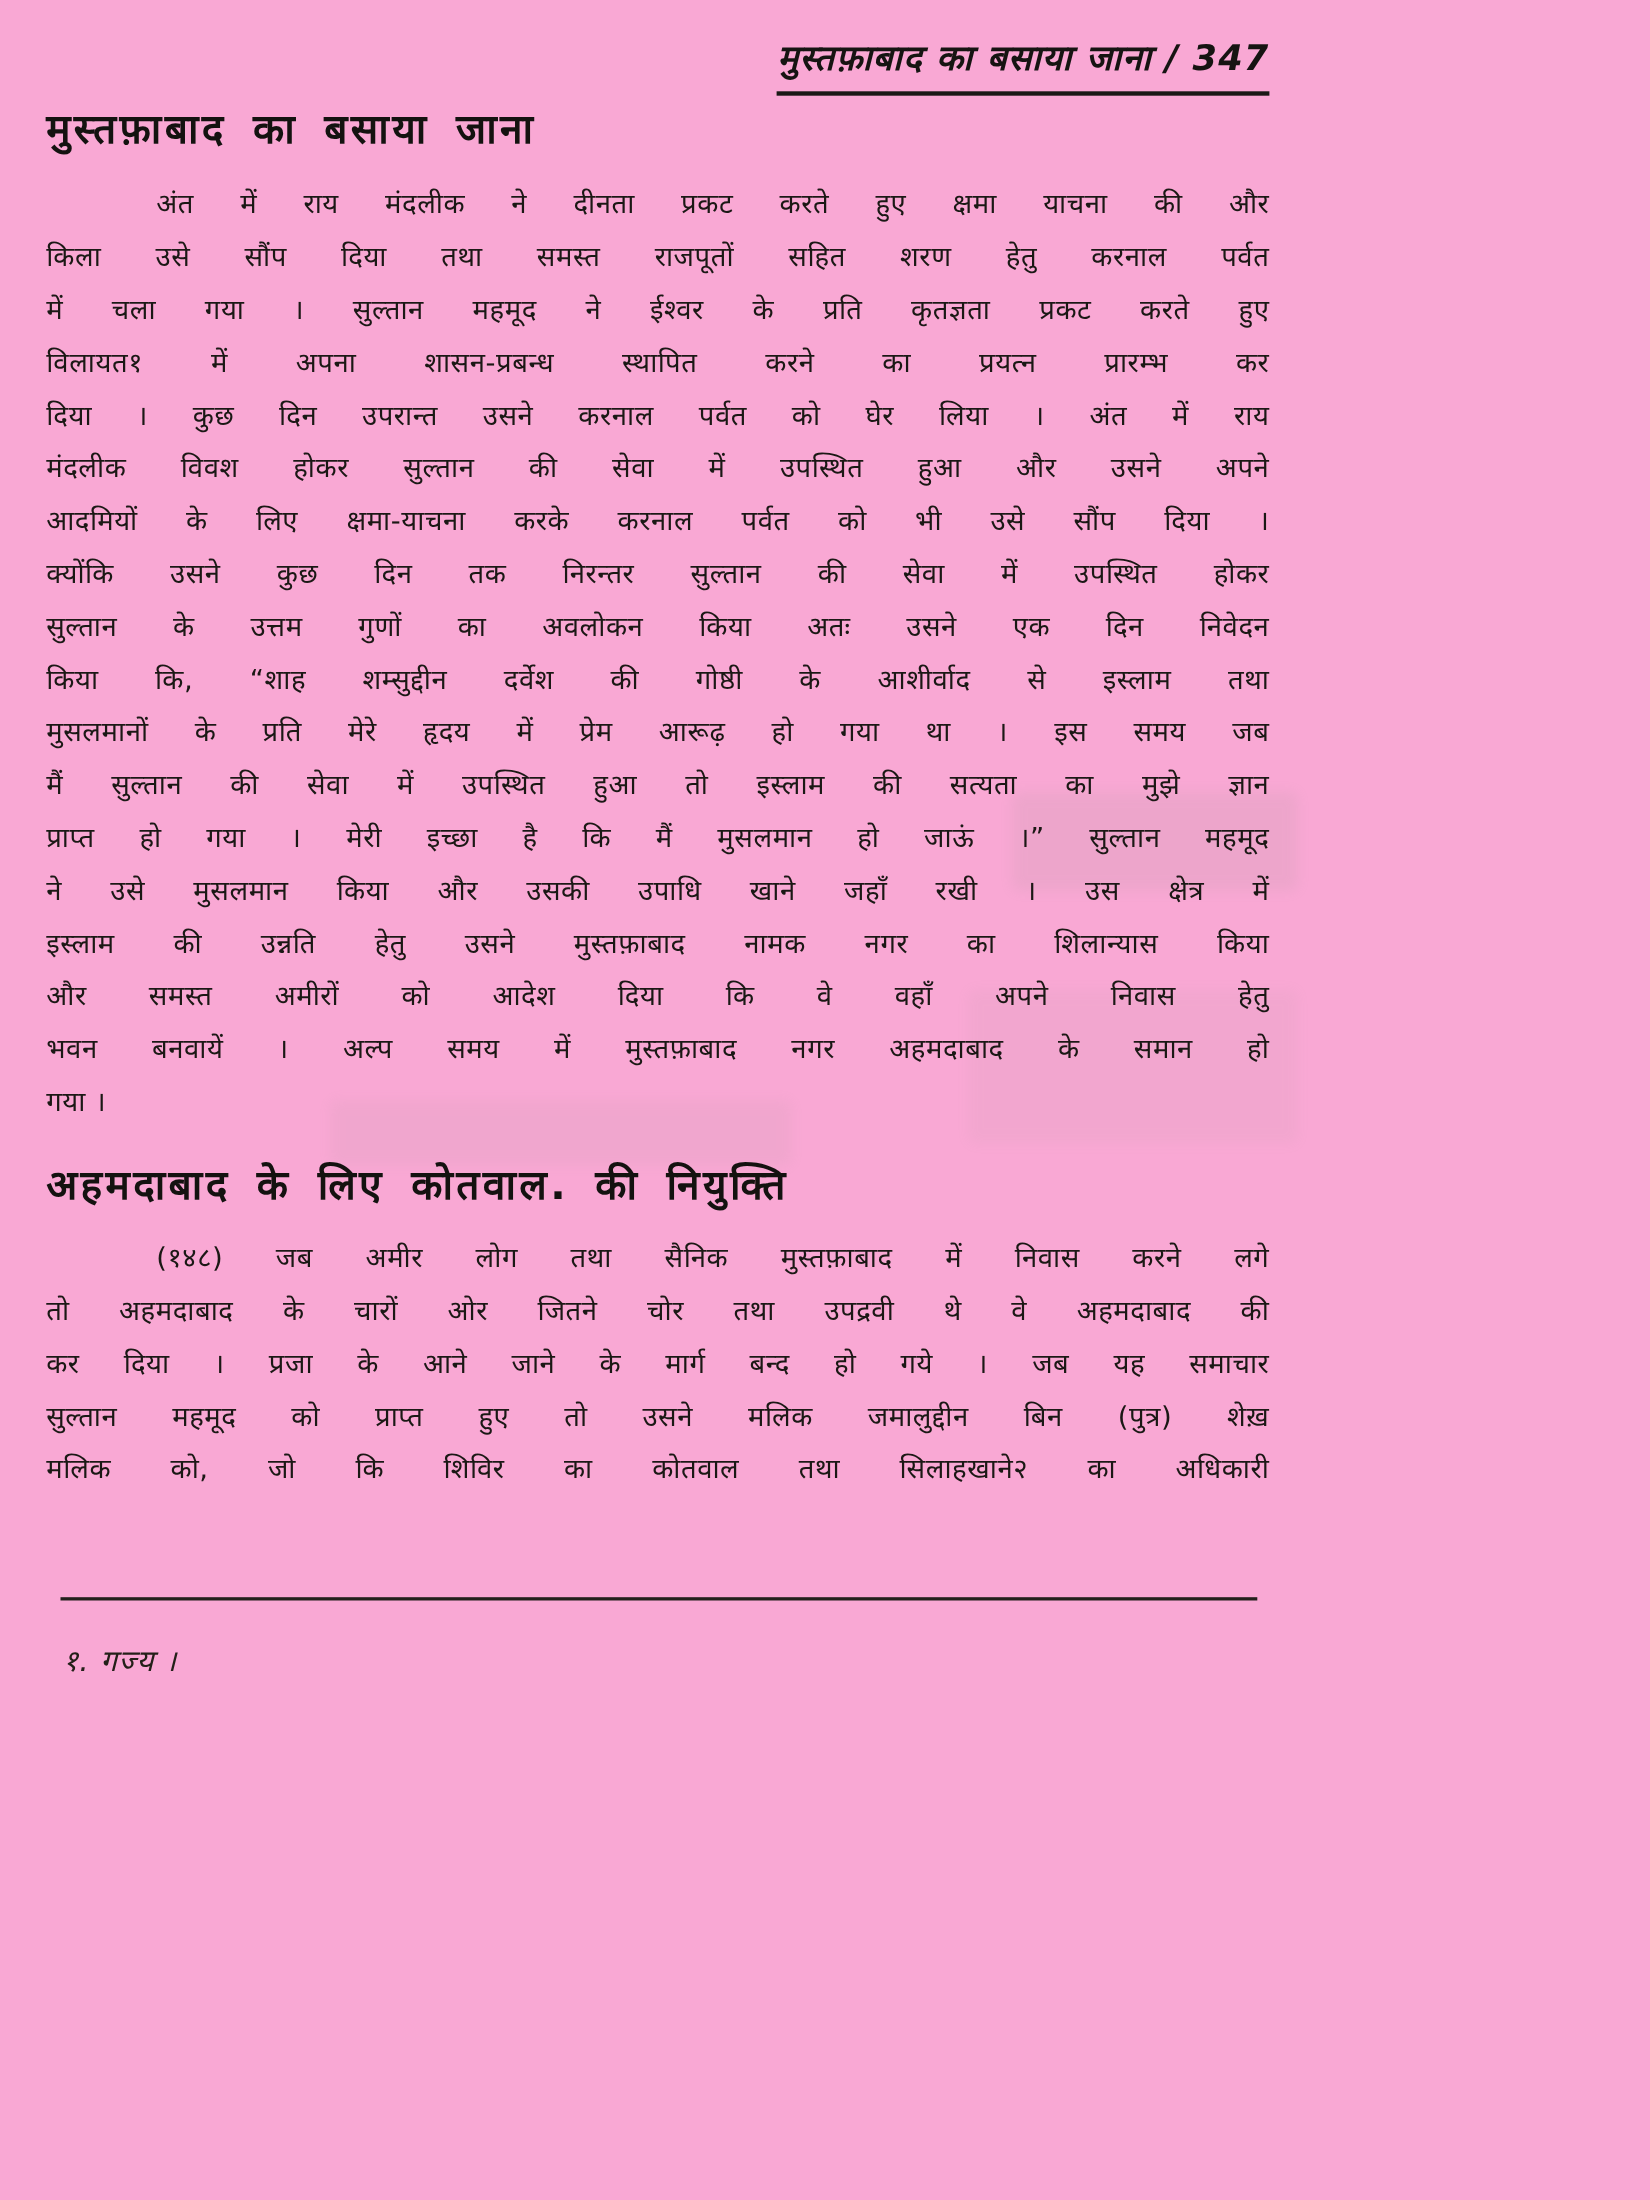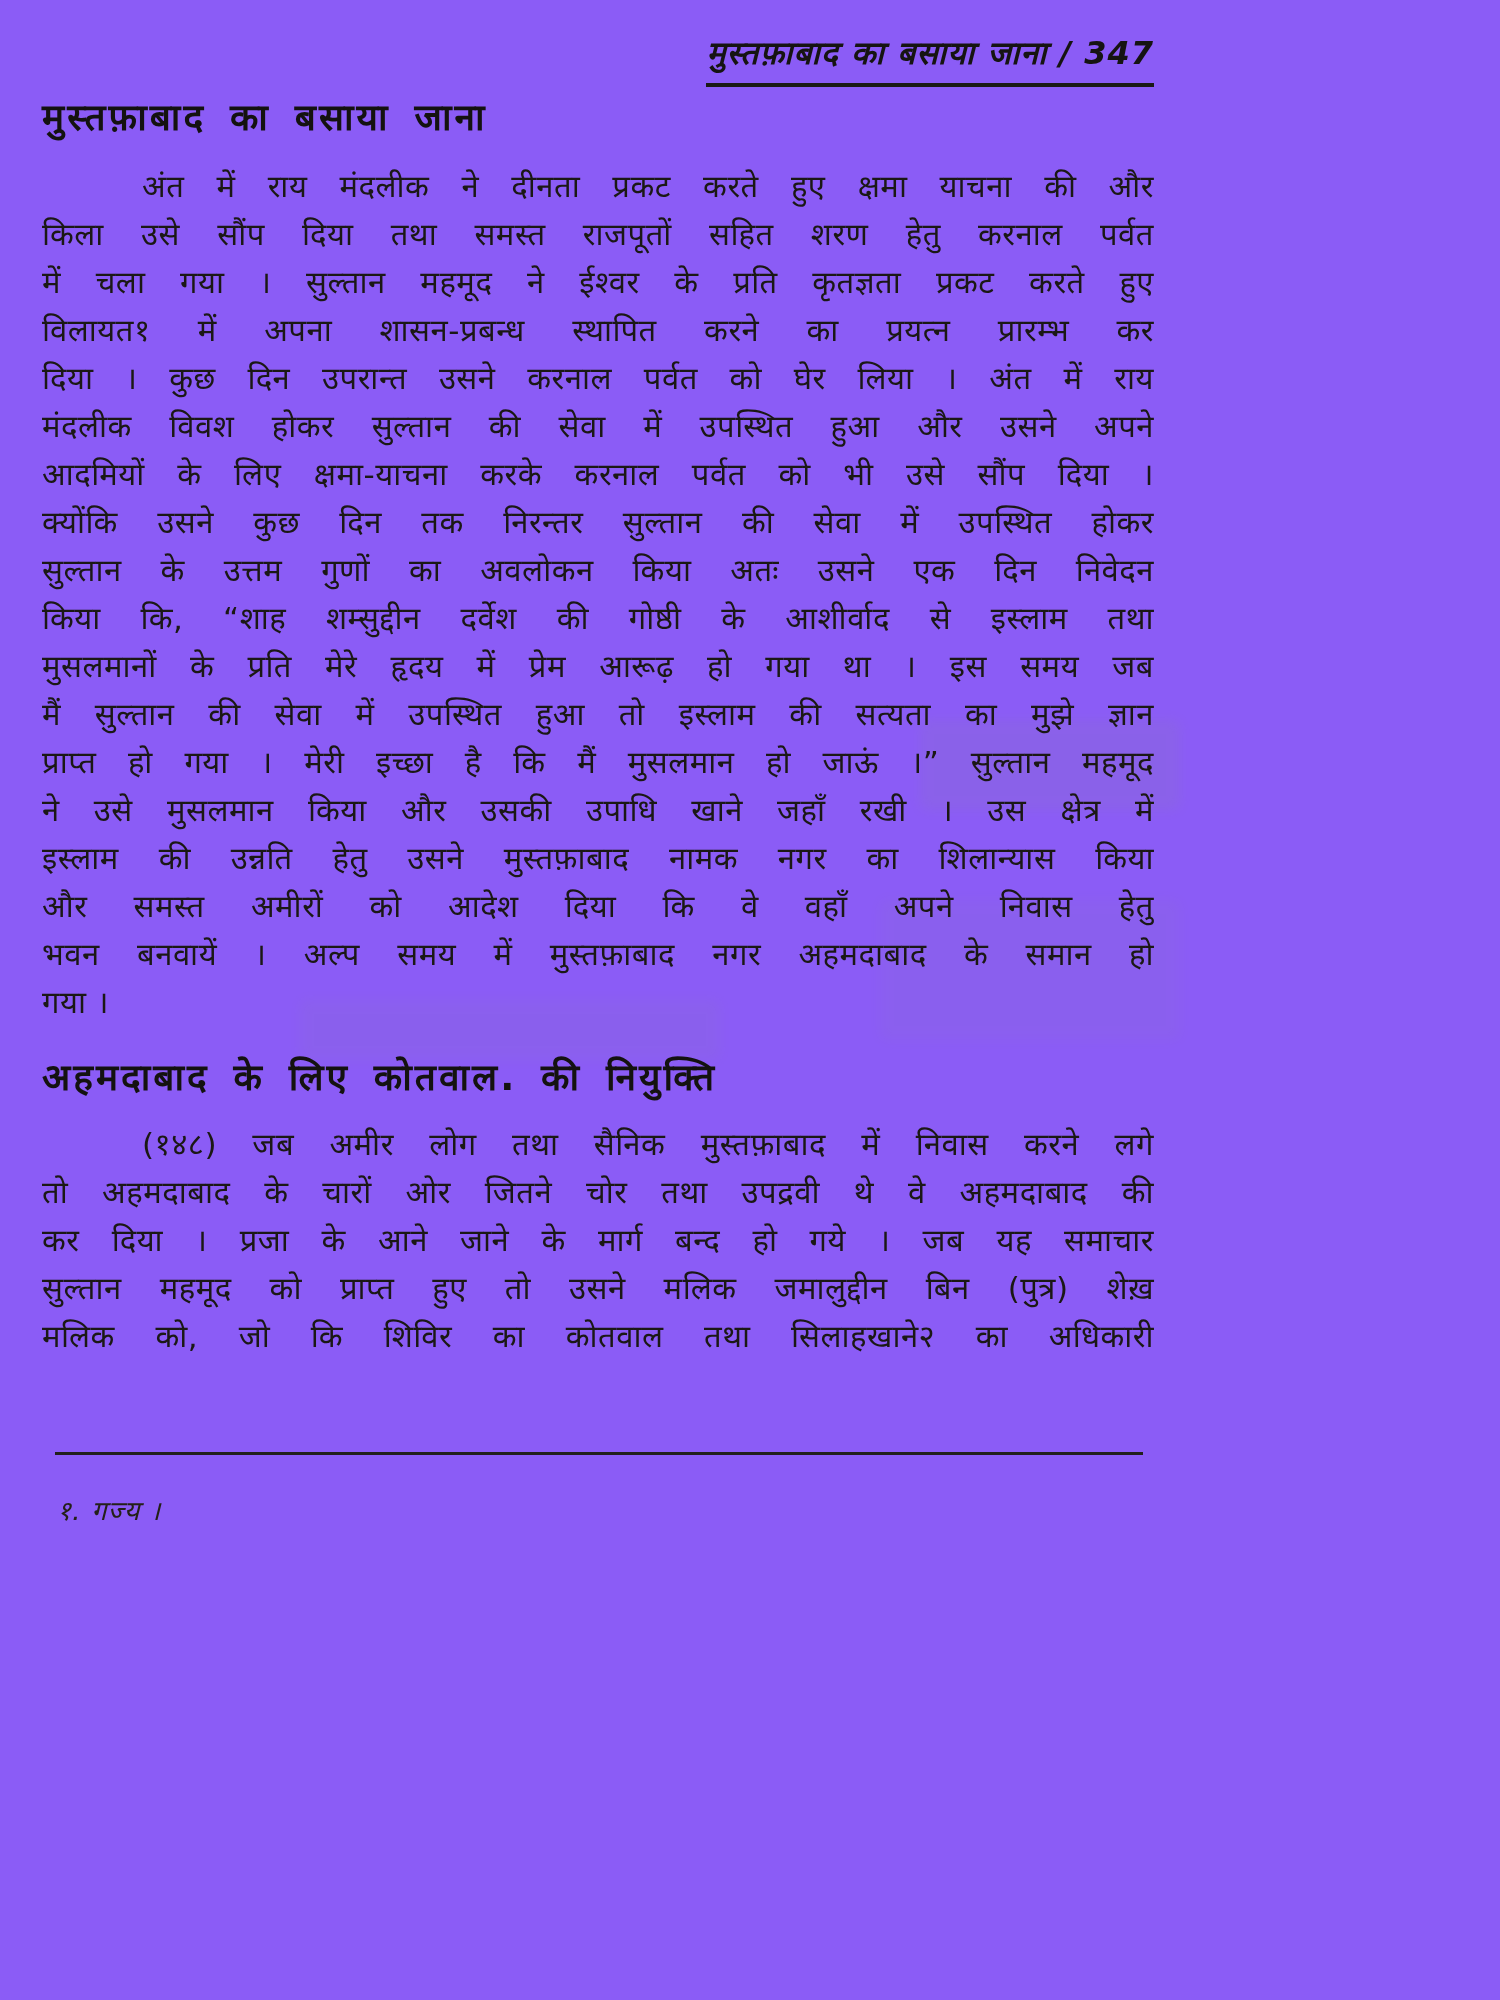--- a/index.html
+++ b/index.html
@@ -5,21 +5,21 @@
   html, body {
     margin: 0;
     padding: 0;
     background: #e9e8e4;
     font-family: "DejaVu Sans", "Liberation Sans", sans-serif;
   }
   .page {
     position: relative;
     width: 1500px;
     height: 2000px;
-    background: #8b5cf6;
+    background: #f9a8d4;
     color: #161412;
     overflow: hidden;
     box-shadow: 0 0 6px rgba(0,0,0,0.25);
   }
   
   .bleed {
     position: absolute;
     background: #8a8f84;
     opacity: 0.10;
     filter: blur(6px);
@@ -61,21 +61,21 @@
 
   .para {
     position: absolute;
     left: 42px;
     width: 1112px;
   }
   .para-1 { top: 162px; }
   .para-2 { top: 1120px; }
 
   .para .line {
-    font-size: 31px;
+    font-size: 25px;
     line-height: 48px;
     height: 48px;
     text-align: justify;
     text-align-last: justify;
     white-space: nowrap;
     letter-spacing: 0.5px;
     color: #1b1815;
   }
   .para .line:first-child { text-indent: 100px; }
   .para.end-short .line:last-child { text-align-last: left; }

